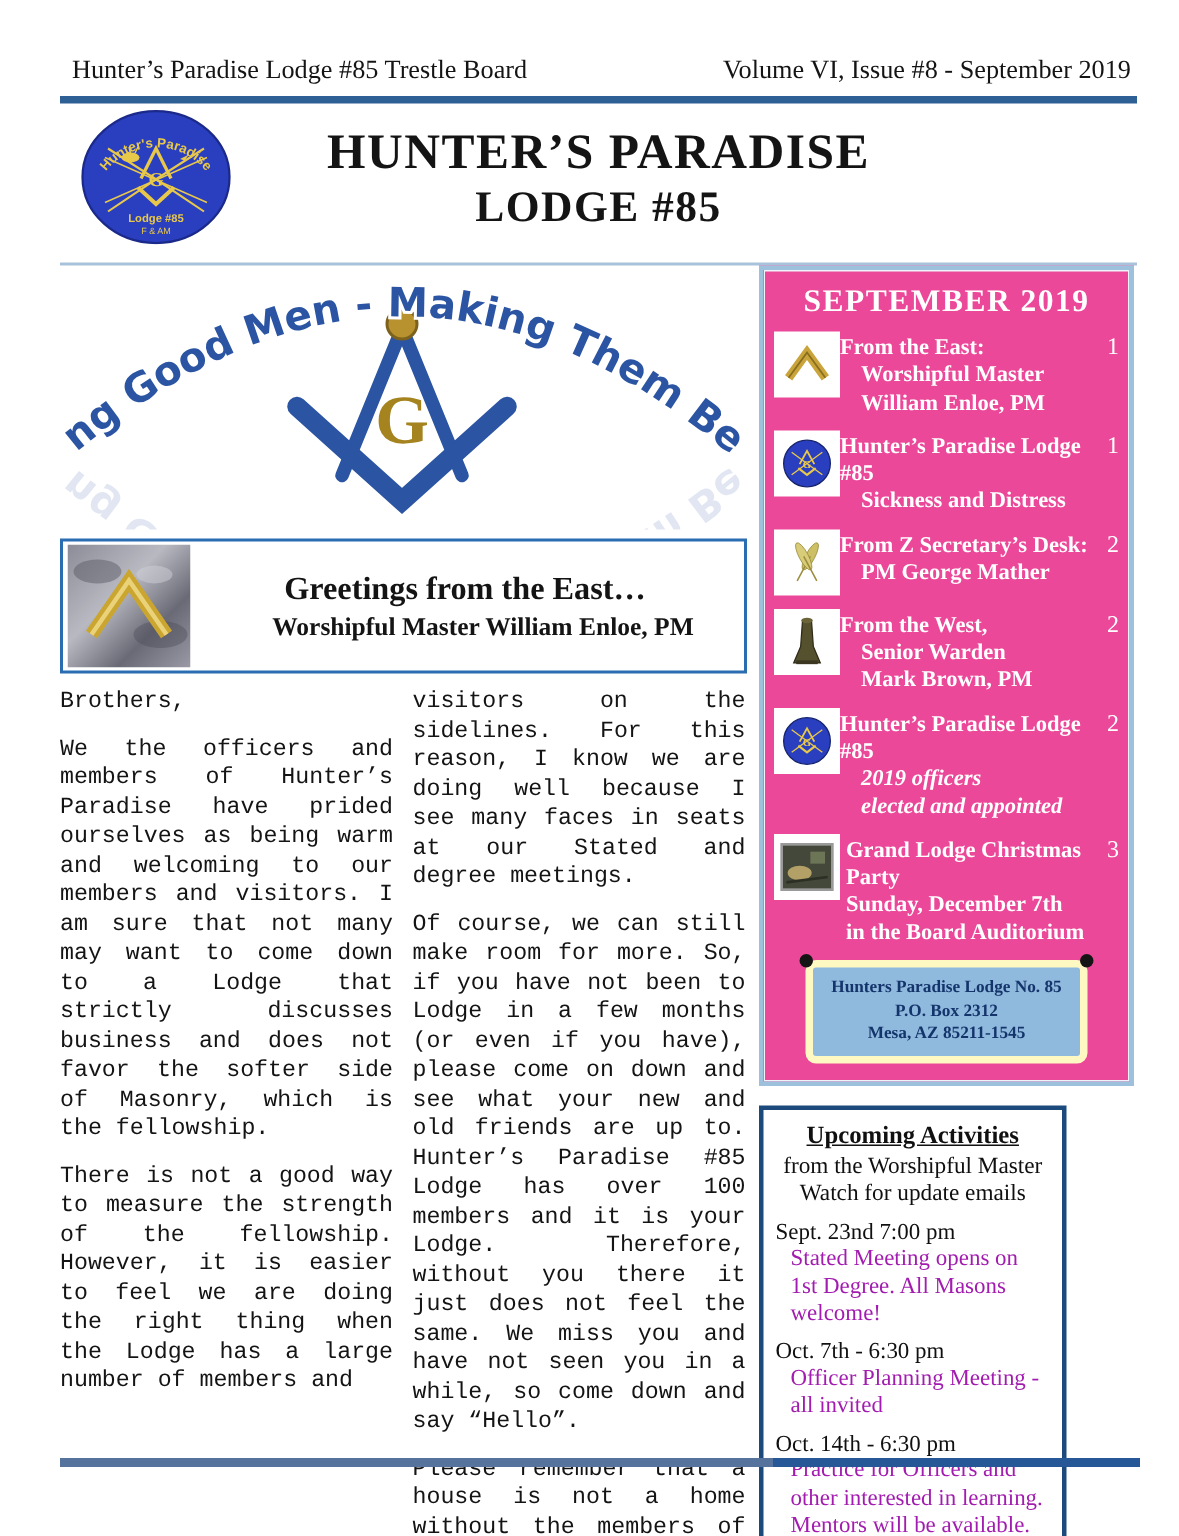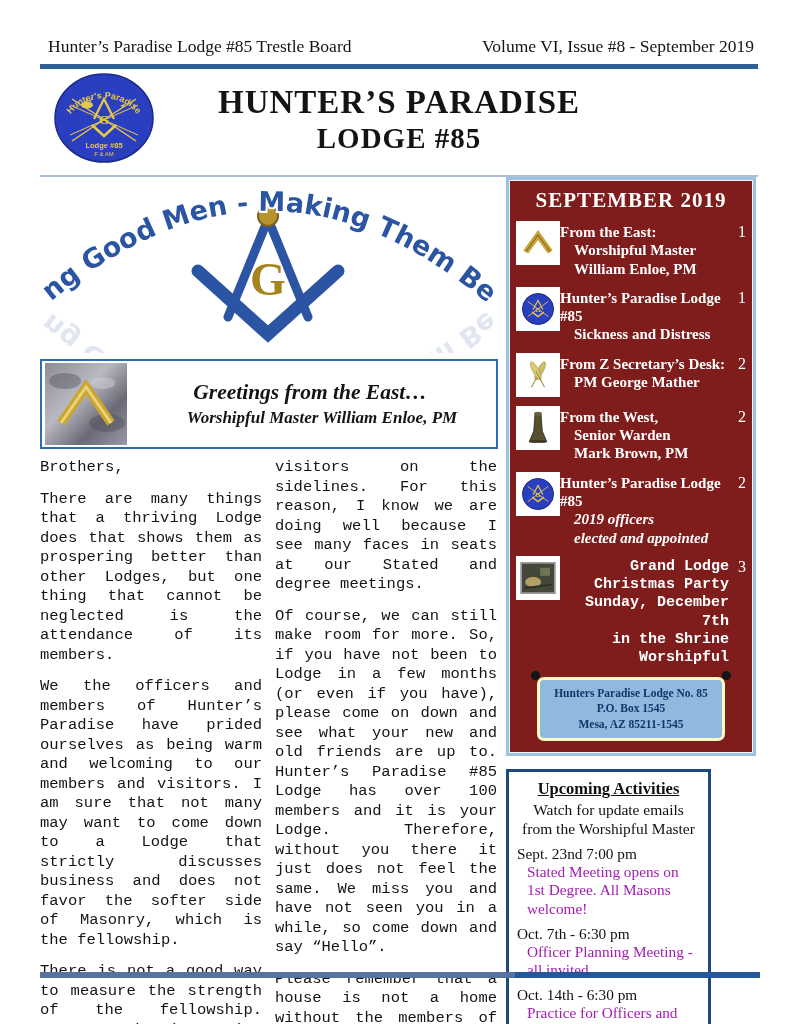--- a/index.html
+++ b/index.html
@@ -22,48 +22,48 @@
   
   .main { display:flex; gap:8px; border-top:2px solid #a9c2dc; margin-top:4px; }
   .left-region { width:458px; }
   .right-region { width:250px; display:flex; flex-direction:column; }
 
   
   .banner { width:456px; height:174px; margin-top:2px; }
 
   
   .greetings-box { margin-top:6px; border:2px solid #2a6db0; display:flex; align-items:center;
-                   padding:3px; height:90px; background:#fff;font-style:italic; }
+                   padding:3px; height:90px; background:#fff; }
   .greet-img { width:82px; height:82px; flex:none; }
   .greet-text { flex:1; text-align:center; }
   .greet-title { font-size:21.5px; font-weight:bold; }
   .greet-sub { font-size:17px; font-weight:bold; margin-top:3px;margin-left:24px; }
 
   
   .columns { display:flex; gap:13px; margin-top:9px;font-family:Liberation Mono, monospace; }
   .col { width:222px; text-align:justify; font-size:15.5px; line-height:1.26; hyphens:auto; }
   .col p { margin:0 0 12px 0; }
   .note { font-style:italic; font-size:14.5px; text-align:center; margin-top:2px; }
 
   
-  .toc { background:#7f1d1d; border:3px solid #9dc0dc; box-shadow:inset 0 0 0 1px #eef4f9;
+  .toc { background:#ec4899; border:3px solid #9dc0dc; box-shadow:inset 0 0 0 1px #eef4f9;
          padding:7px 7px 10px 7px; color:#fff; }
   .toc-title { text-align:center; font-size:21px; font-weight:bold; letter-spacing:1px; margin:1px 0 8px; }
   .toc-item { display:flex; align-items:flex-start; margin-bottom:9px; }
   .toc-icon { width:44px; height:44px; background:#fff; flex:none;
               display:flex; align-items:center; justify-content:center; }
   .toc-text { flex:1; padding:2px 2px 0 0; font-size:15px; font-weight:bold; line-height:1.22; }
   .toc-text .ind { padding-left:14px; }
   .toc-text .ital { font-style:italic; }
-  .toc-item.centered .toc-text { text-align:right; padding-left:4px;font-family:Liberation Mono, monospace; }
+  .toc-item.centered .toc-text { text-align:left; padding-left:4px; }
   .toc-page { width:15px; font-size:16px; text-align:right; padding-top:2px; }
 
   
   .scroll-banner { position:relative; margin:9px auto 2px; width:188px; background:#8fb9dd;
-                   border:3px solid #fef9c3; border-radius:7px; padding:6px 4px;
+                   border:5px solid #fef9c3; border-radius:7px; padding:6px 4px;
                    text-align:center; color:#14356b; font-weight:bold; font-size:11.5px; line-height:1.35; }
   .scroll-banner::before, .scroll-banner::after { content:""; position:absolute; width:9px; height:9px;
                    background:#151515; border-radius:50%; }
   .scroll-banner::before { top:-9px; left:-9px; }
   .scroll-banner::after  { top:-9px; right:-9px; }
 
   
   .activities { margin-top:13px; width:205px; border:3px solid #1c4a7c; background:#fff;
                 padding:7px 8px 12px; color:#101010; }
   .act-title { text-align:center; font-weight:bold; font-size:16.5px; text-decoration:underline; }
@@ -166,21 +166,20 @@
         </div>
         <div class="greet-text">
           <div class="greet-title">Greetings from the East…</div>
           <div class="greet-sub">Worshipful Master William Enloe, PM</div>
         </div>
       </div>
 
       <div class="columns">
         <div class="col">
           <p>Brothers,</p>
-          <p>There are many things that a thriving Lodge does that shows them as prospering better than other Lodges, but one thing that cannot be neglected is the attendance of its members.</p>
           <p>We the officers and members of Hunter’s Paradise have prided ourselves as being warm and welcoming to our members and visitors. I am sure that not many may want to come down to a Lodge that strictly discusses business and does not favor the softer side of Masonry, which is the fellowship.</p>
           <p>There is not a good way to measure the strength of the fellowship. However, it is easier to feel we are doing the right thing when the Lodge has a large number of members and</p>
         </div>
         <div class="col">
           <p>visitors on the sidelines. For this reason, I know we are doing well because I see many faces in seats at our Stated and degree meetings.</p>
           <p>Of course, we can still make room for more.  So, if you have not been to Lodge in a few months (or even if you have), please come on down and see what your new and old friends are up to.  Hunter’s Paradise #85 Lodge has over 100 members and it is your Lodge. Therefore, without you there it just does not feel the same. We miss you and have not seen you in a while, so come down and say “Hello”.</p>
           <p>Please remember that a house is not a home without the members of its family.  Therefore, we need you to make our</p>
           <div class="note">(Bill Enloe, WM continues on page 3)</div>
         </div>
       </div>
@@ -282,37 +281,37 @@
             <svg viewBox="0 0 45 45" width="40" height="40">
               <rect x="3.5" y="5.5" width="38" height="34" fill="#44483a" stroke="#9a9a9a" stroke-width="2"></rect>
               <ellipse cx="17" cy="27" rx="9" ry="5.5" fill="#b3a066"></ellipse>
               <rect x="25" y="11" width="11" height="9" fill="#6d7557"></rect>
               <path d="M 7 34 L 38 30" stroke="#2c2f24" stroke-width="2"></path>
             </svg>
             </span>
           <div class="toc-text">
             <div>Grand Lodge Christmas Party</div>
             <div>Sunday, December 7th</div>
-            <div>in the Shrine Worshipful</div>
+            <div>in the Board Auditorium</div>
           </div>
           <span class="toc-page">3</span>
         </div>
 
         <div class="scroll-banner">
           <div>Hunters Paradise Lodge No. 85</div>
-          <div>P.O. Box 1545</div>
+          <div>P.O. Box 2312</div>
           <div>Mesa, AZ 85211-1545</div>
         </div>
       </div>
 
       <div class="activities">
         <div class="act-title">Upcoming Activities</div>
         <div class="act-sub">
+          <div>from the Worshipful Master</div>
           <div>Watch for update emails</div>
-          <div>from the Worshipful Master</div>
         </div>
         <div class="event">
           <div class="ev-date">Sept. 23nd  7:00 pm</div>
           <div class="ev-desc">Stated Meeting opens on 1st Degree. All Masons welcome!</div>
         </div>
         <div class="event">
           <div class="ev-date">Oct. 7th - 6:30 pm</div>
           <div class="ev-desc">Officer Planning Meeting - all invited</div>
         </div>
         <div class="event">

